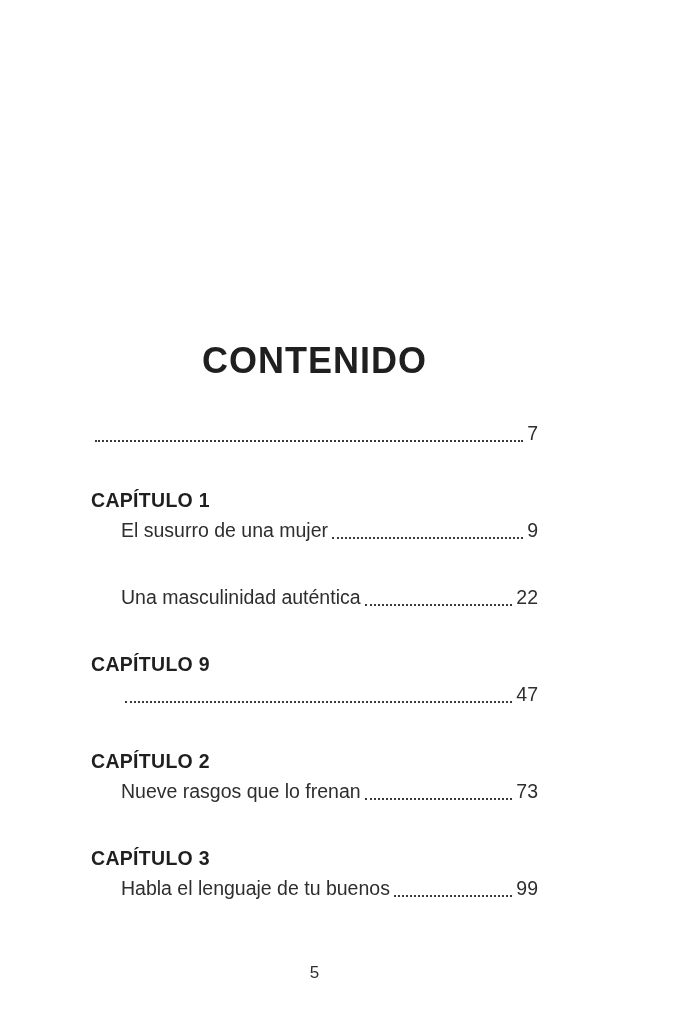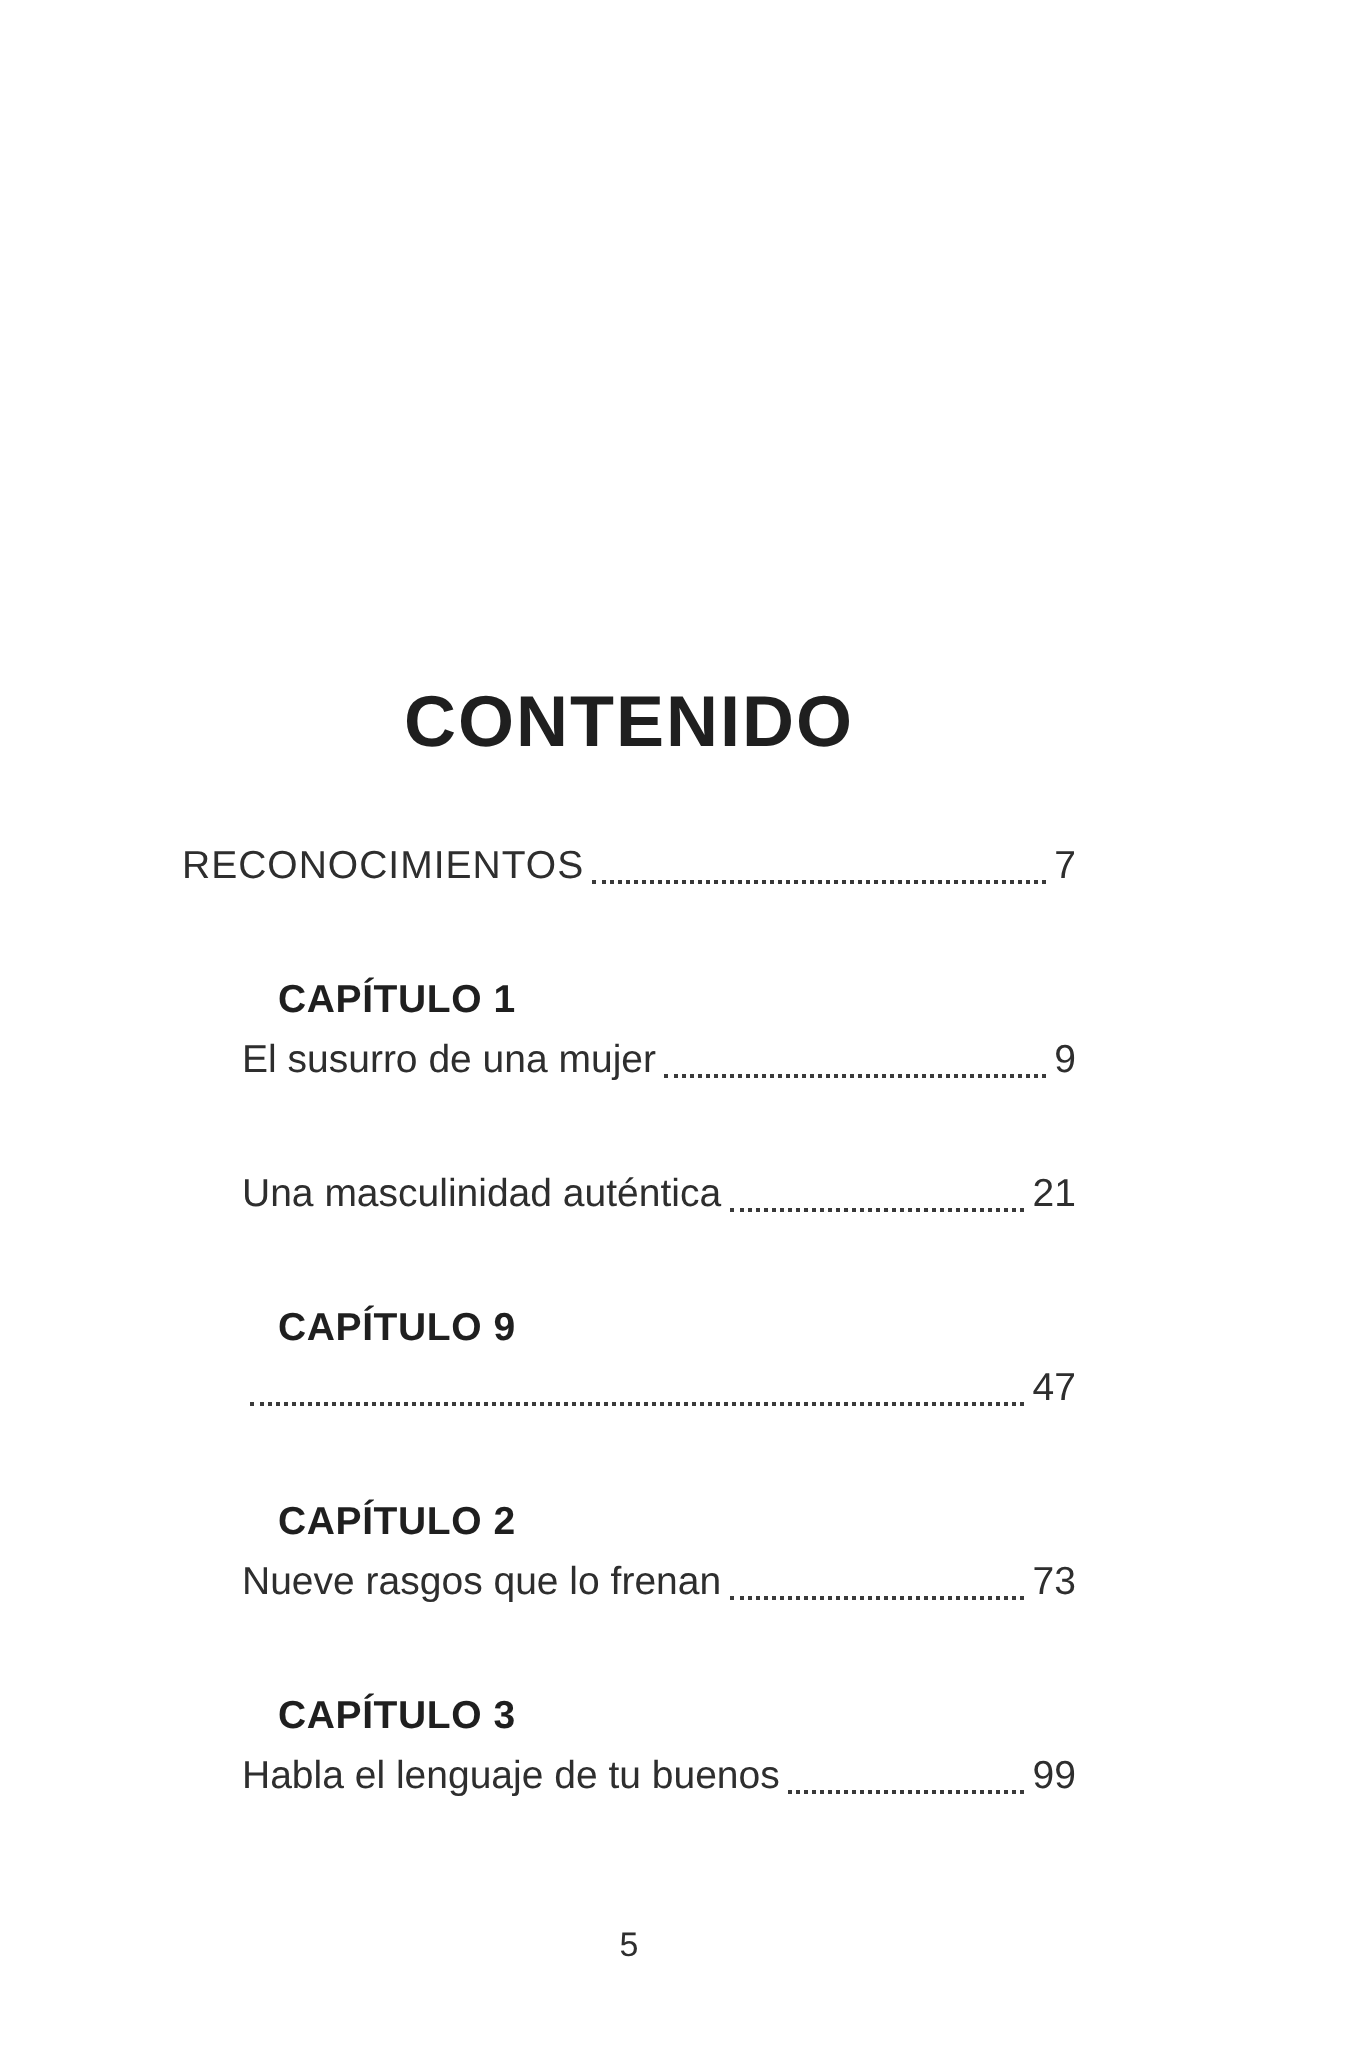--- a/index.html
+++ b/index.html
@@ -40,21 +40,20 @@
   }
   .pnum { white-space: nowrap; }
   .chapter { margin-top: 37px; }
   .chapter:first-of-type { margin-top: 25px; }
   .chapter-heading {
     font-size: 19.5px;
     line-height: 30px;
     font-weight: bold;
     letter-spacing: 0.3px;
     color: #1f1f1f;
-    margin-left: 48px;
   }
   .indent { padding-left: 30px; }
   .folio {
     position: absolute;
     bottom: 41px;
     left: 91px;
     right: 75px;
     text-align: center;
     font-size: 17px;
     color: #2e2e2e;
@@ -63,39 +62,38 @@
 </head>
 <body>
 
 <div class="page">
 
   <h1 class="title">CONTENIDO</h1>
 
   <div class="toc">
 
     <div class="toc-row">
-      <span class="label upper">RECONOCIMIENTOS</span>
       <span class="leader"></span>
       <span class="pnum">7</span>
     </div>
 
     <div class="chapter">
       <div class="chapter-heading">CAPÍTULO 1</div>
       <div class="toc-row indent">
         <span class="label">El susurro de una mujer</span>
         <span class="leader"></span>
         <span class="pnum">9</span>
       </div>
     </div>
 
     <div class="chapter">
       <div class="toc-row indent">
         <span class="label">Una masculinidad auténtica</span>
         <span class="leader"></span>
-        <span class="pnum">21</span>
+        <span class="pnum">22</span>
       </div>
     </div>
 
     <div class="chapter">
       <div class="chapter-heading">CAPÍTULO 9</div>
       <div class="toc-row indent">
         <span class="leader"></span>
         <span class="pnum">47</span>
       </div>
     </div>

